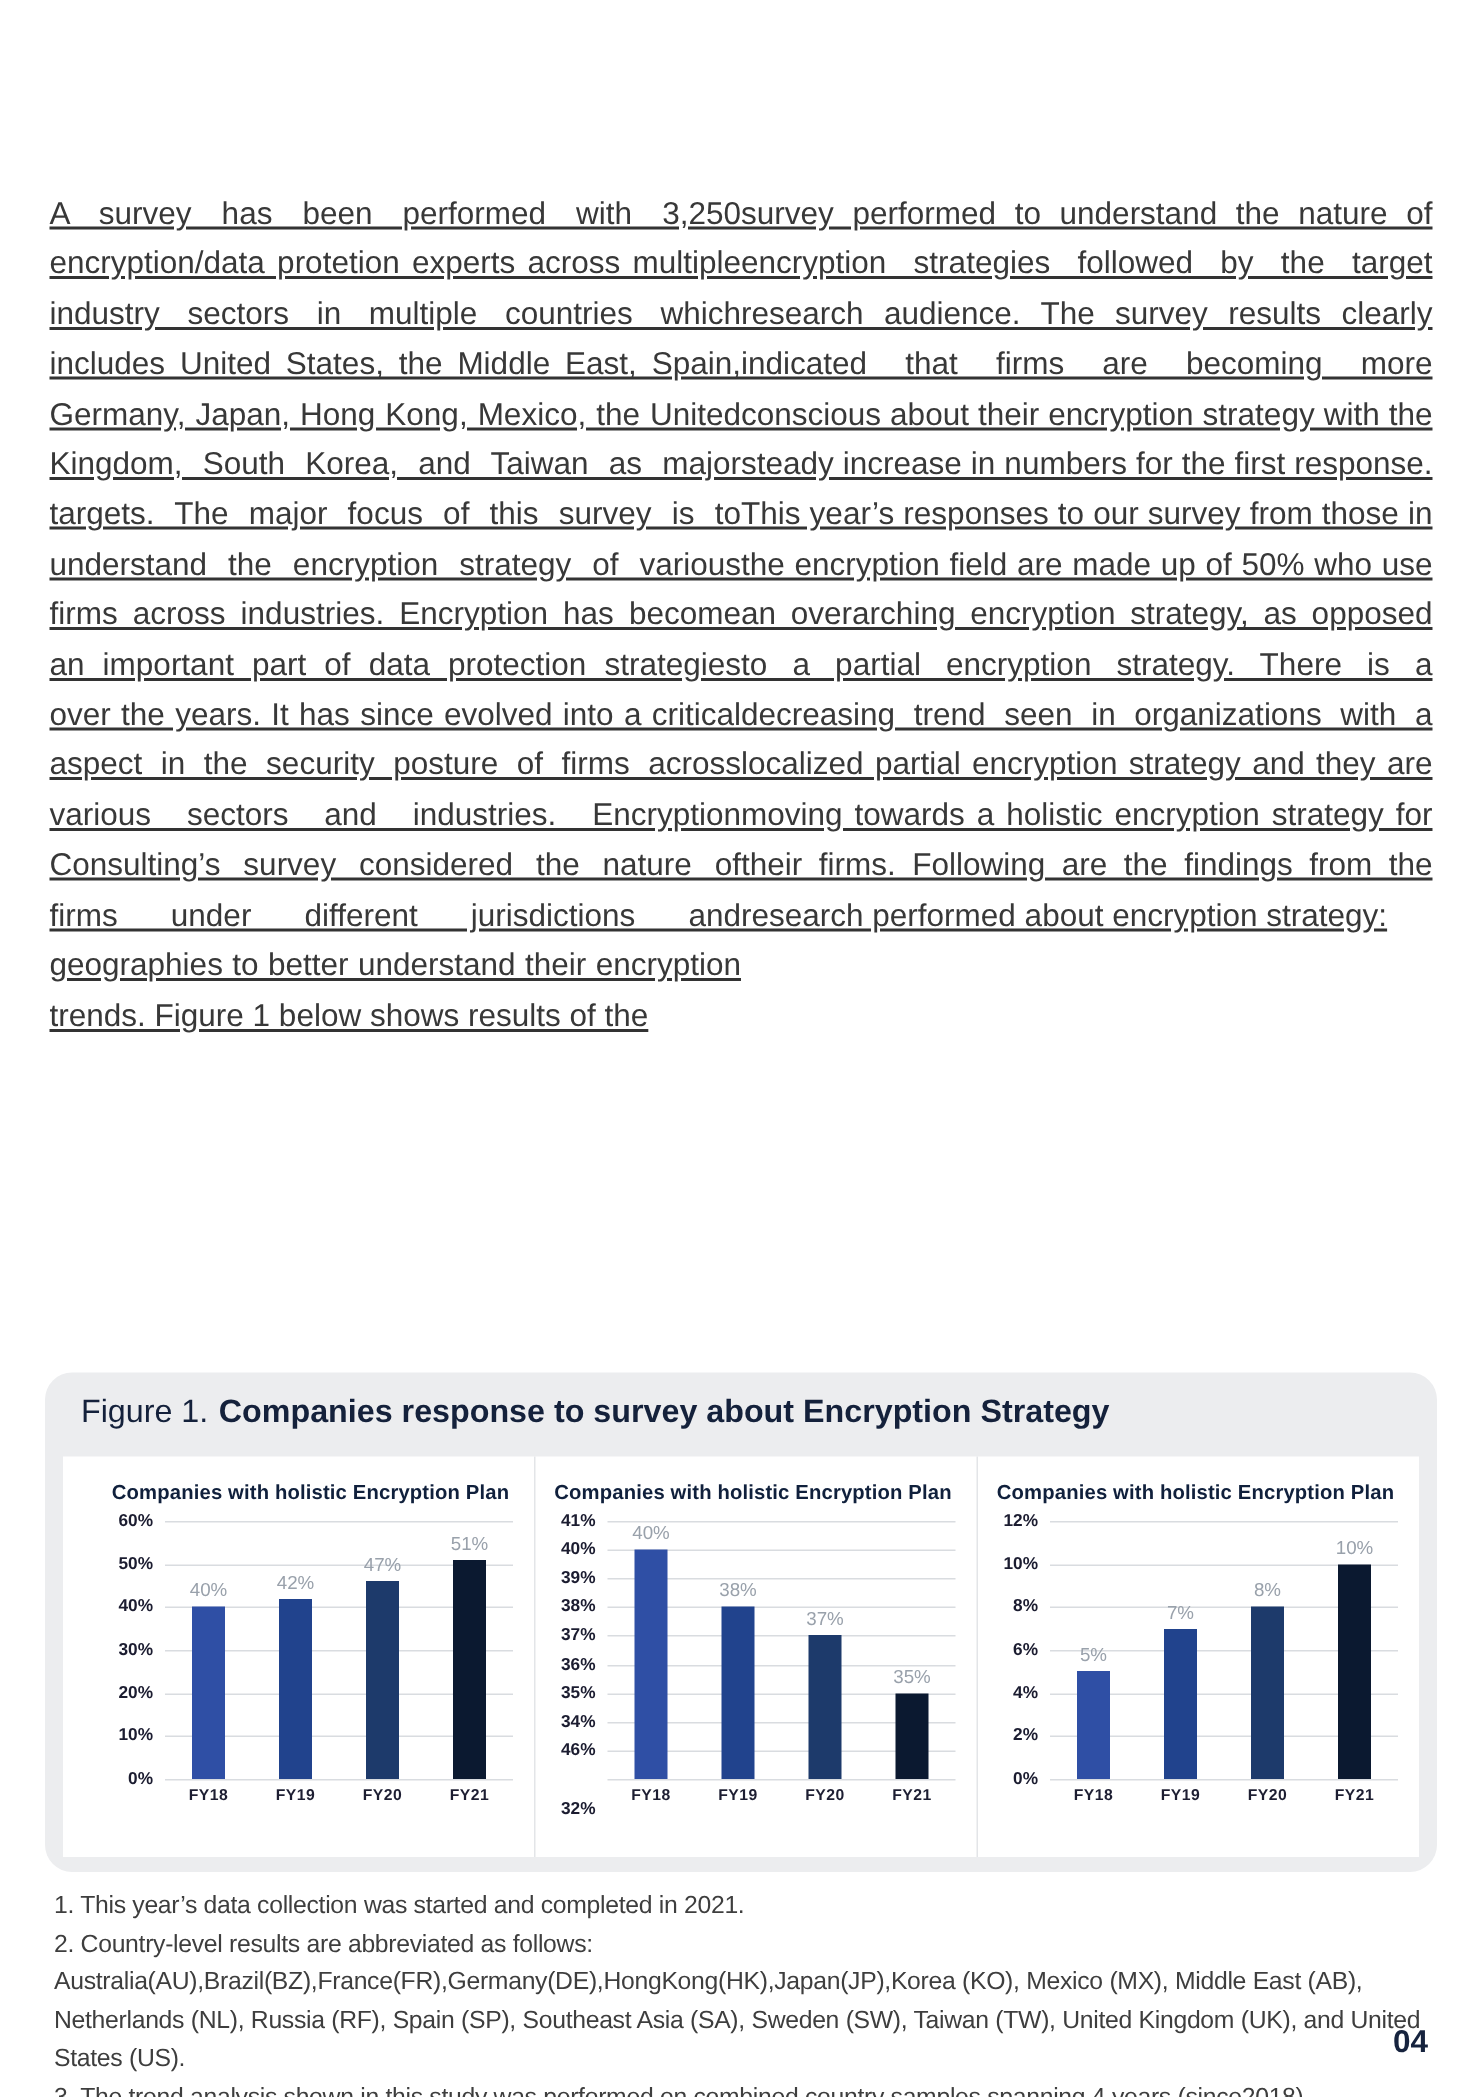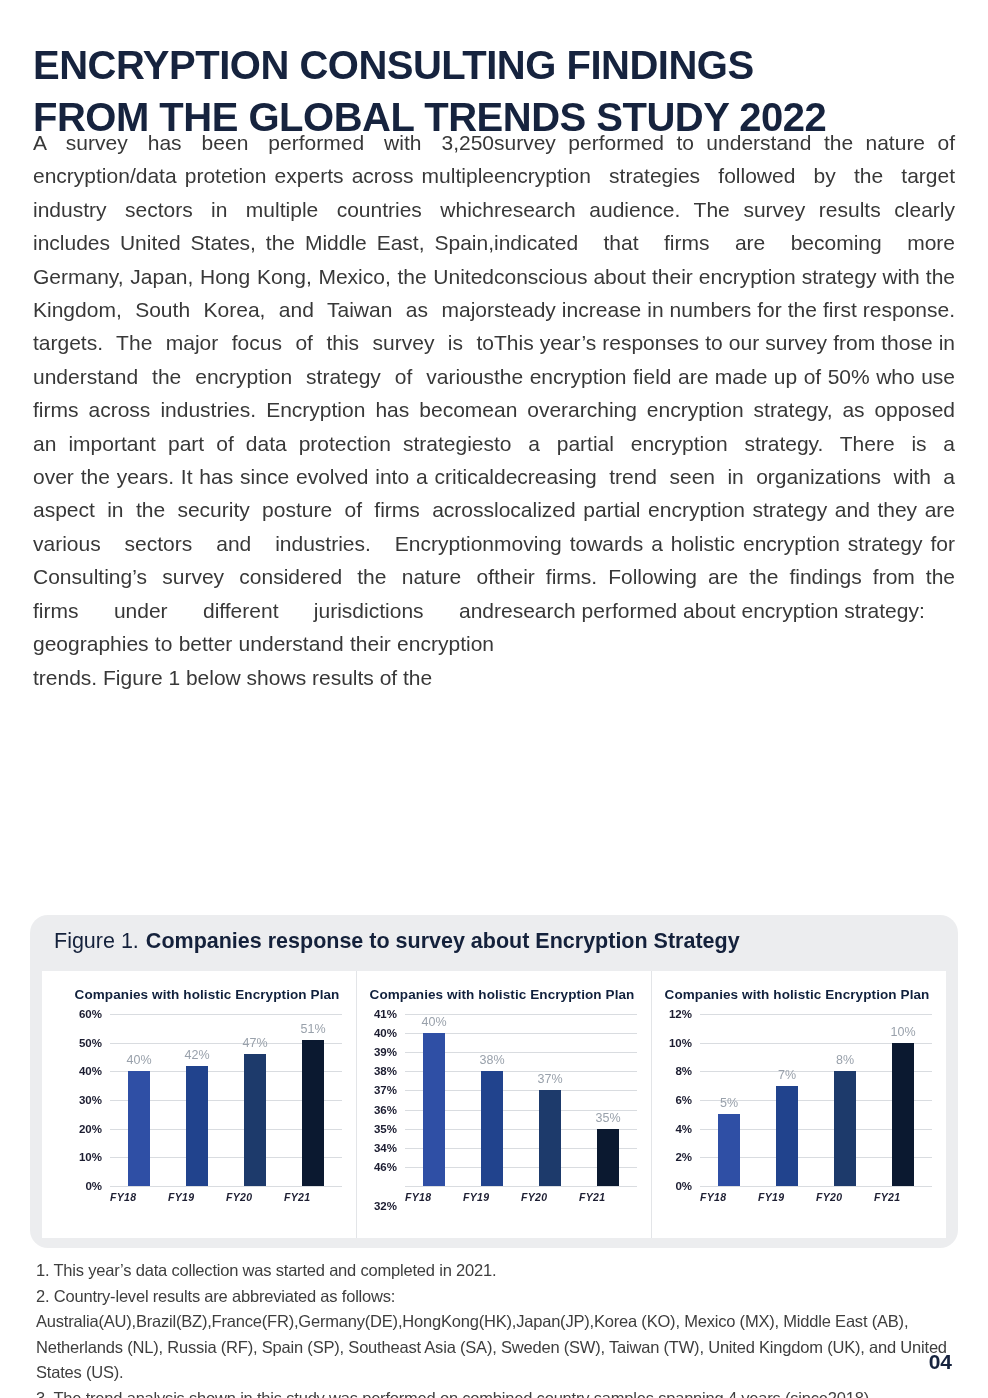--- a/index.html
+++ b/index.html
@@ -17,21 +17,21 @@
   .page-title{
     position:absolute;left:33px;top:12px;width:930px;
     font-size:40px;line-height:52px;font-weight:800;
     color:#16233E;letter-spacing:-0.5px;
   }
   .page-title span{display:block;}
 
   
   .columns{
     position:absolute;left:33px;top:126px;width:922px;
-    display:flex;
+    display:flex;text-decoration:underline;
   }
   .columns p{
     margin:0;flex:1;
     font-size:21px;line-height:33.4px;
     text-align:justify;color:#383838;
   }
 
   
   .figure{
     position:absolute;left:30px;top:915px;width:928px;height:333px;
@@ -65,46 +65,42 @@
   .gridline{position:absolute;left:0;right:0;height:1px;background:#D9DCE0;}
   .bar{
     position:absolute;bottom:0;width:22px;transform:translateX(-50%);
   }
   .bar-value{
     position:absolute;transform:translateX(-50%);
     font-size:12.5px;color:#99A1AB;white-space:nowrap;
   }
   .x-axis{display:flex;margin-left:38px;padding-top:5px;}
   .x-tick{
-    flex:1;
-    font-size:10.5px;font-weight:700;color:#1D1E32;letter-spacing:0.3px;font-style:italic;
+    flex:1;text-align:center;
+    font-size:10.5px;font-weight:700;color:#1D1E32;letter-spacing:0.3px;
   }
 
   
   .footnotes{
     position:absolute;left:36px;top:1258px;width:922px;
     font-size:16.5px;line-height:25.5px;color:#3E3E3E;letter-spacing:-0.2px;
   }
   .footnote{margin:0;}
 
   
   .page-number{
     position:absolute;right:36px;top:1350px;
     font-size:21px;font-weight:600;color:#16233E;
   }
 </style>
 </head>
 <body>
 
 <div class="page">
 
-  <h1 class="page-title">
-    <span>ENCRYPTION CONSULTING FINDINGS</span>
-    <span>FROM THE GLOBAL TRENDS STUDY 2022</span>
-  </h1>
 
   <div class="columns">
     <p>A survey has been performed with 3,250 encryption/data protetion experts across multiple industry sectors in multiple countries which includes United States, the Middle East, Spain, Germany, Japan, Hong Kong, Mexico, the United Kingdom, South Korea, and Taiwan as major targets. The major focus of this survey is to understand the encryption strategy of various firms across industries. Encryption has become an important part of data protection strategies over the years. It has since evolved into a critical aspect in the security posture of firms across various sectors and industries. Encryption Consulting’s survey considered the nature of firms under different jurisdictions and geographies to better understand their encryption trends. Figure 1 below shows results of the</p>
     <p>survey performed to understand the nature of encryption strategies followed by the target research audience. The survey results clearly indicated that firms are becoming more conscious about their encryption strategy with the steady increase in numbers for the first response. This year’s responses to our survey from those in the encryption field are made up of 50% who use an overarching encryption strategy, as opposed to a partial encryption strategy.  There is a decreasing trend seen in organizations with a localized partial encryption strategy and they are moving towards a holistic encryption strategy for their firms. Following are the findings from the research performed about encryption strategy:</p>
   </div>
 
   <div class="figure">
     <div class="figure-title">
       <span class="fig-label">Figure 1.</span><span class="fig-bold">Companies response to survey about Encryption Strategy</span>
     </div>

